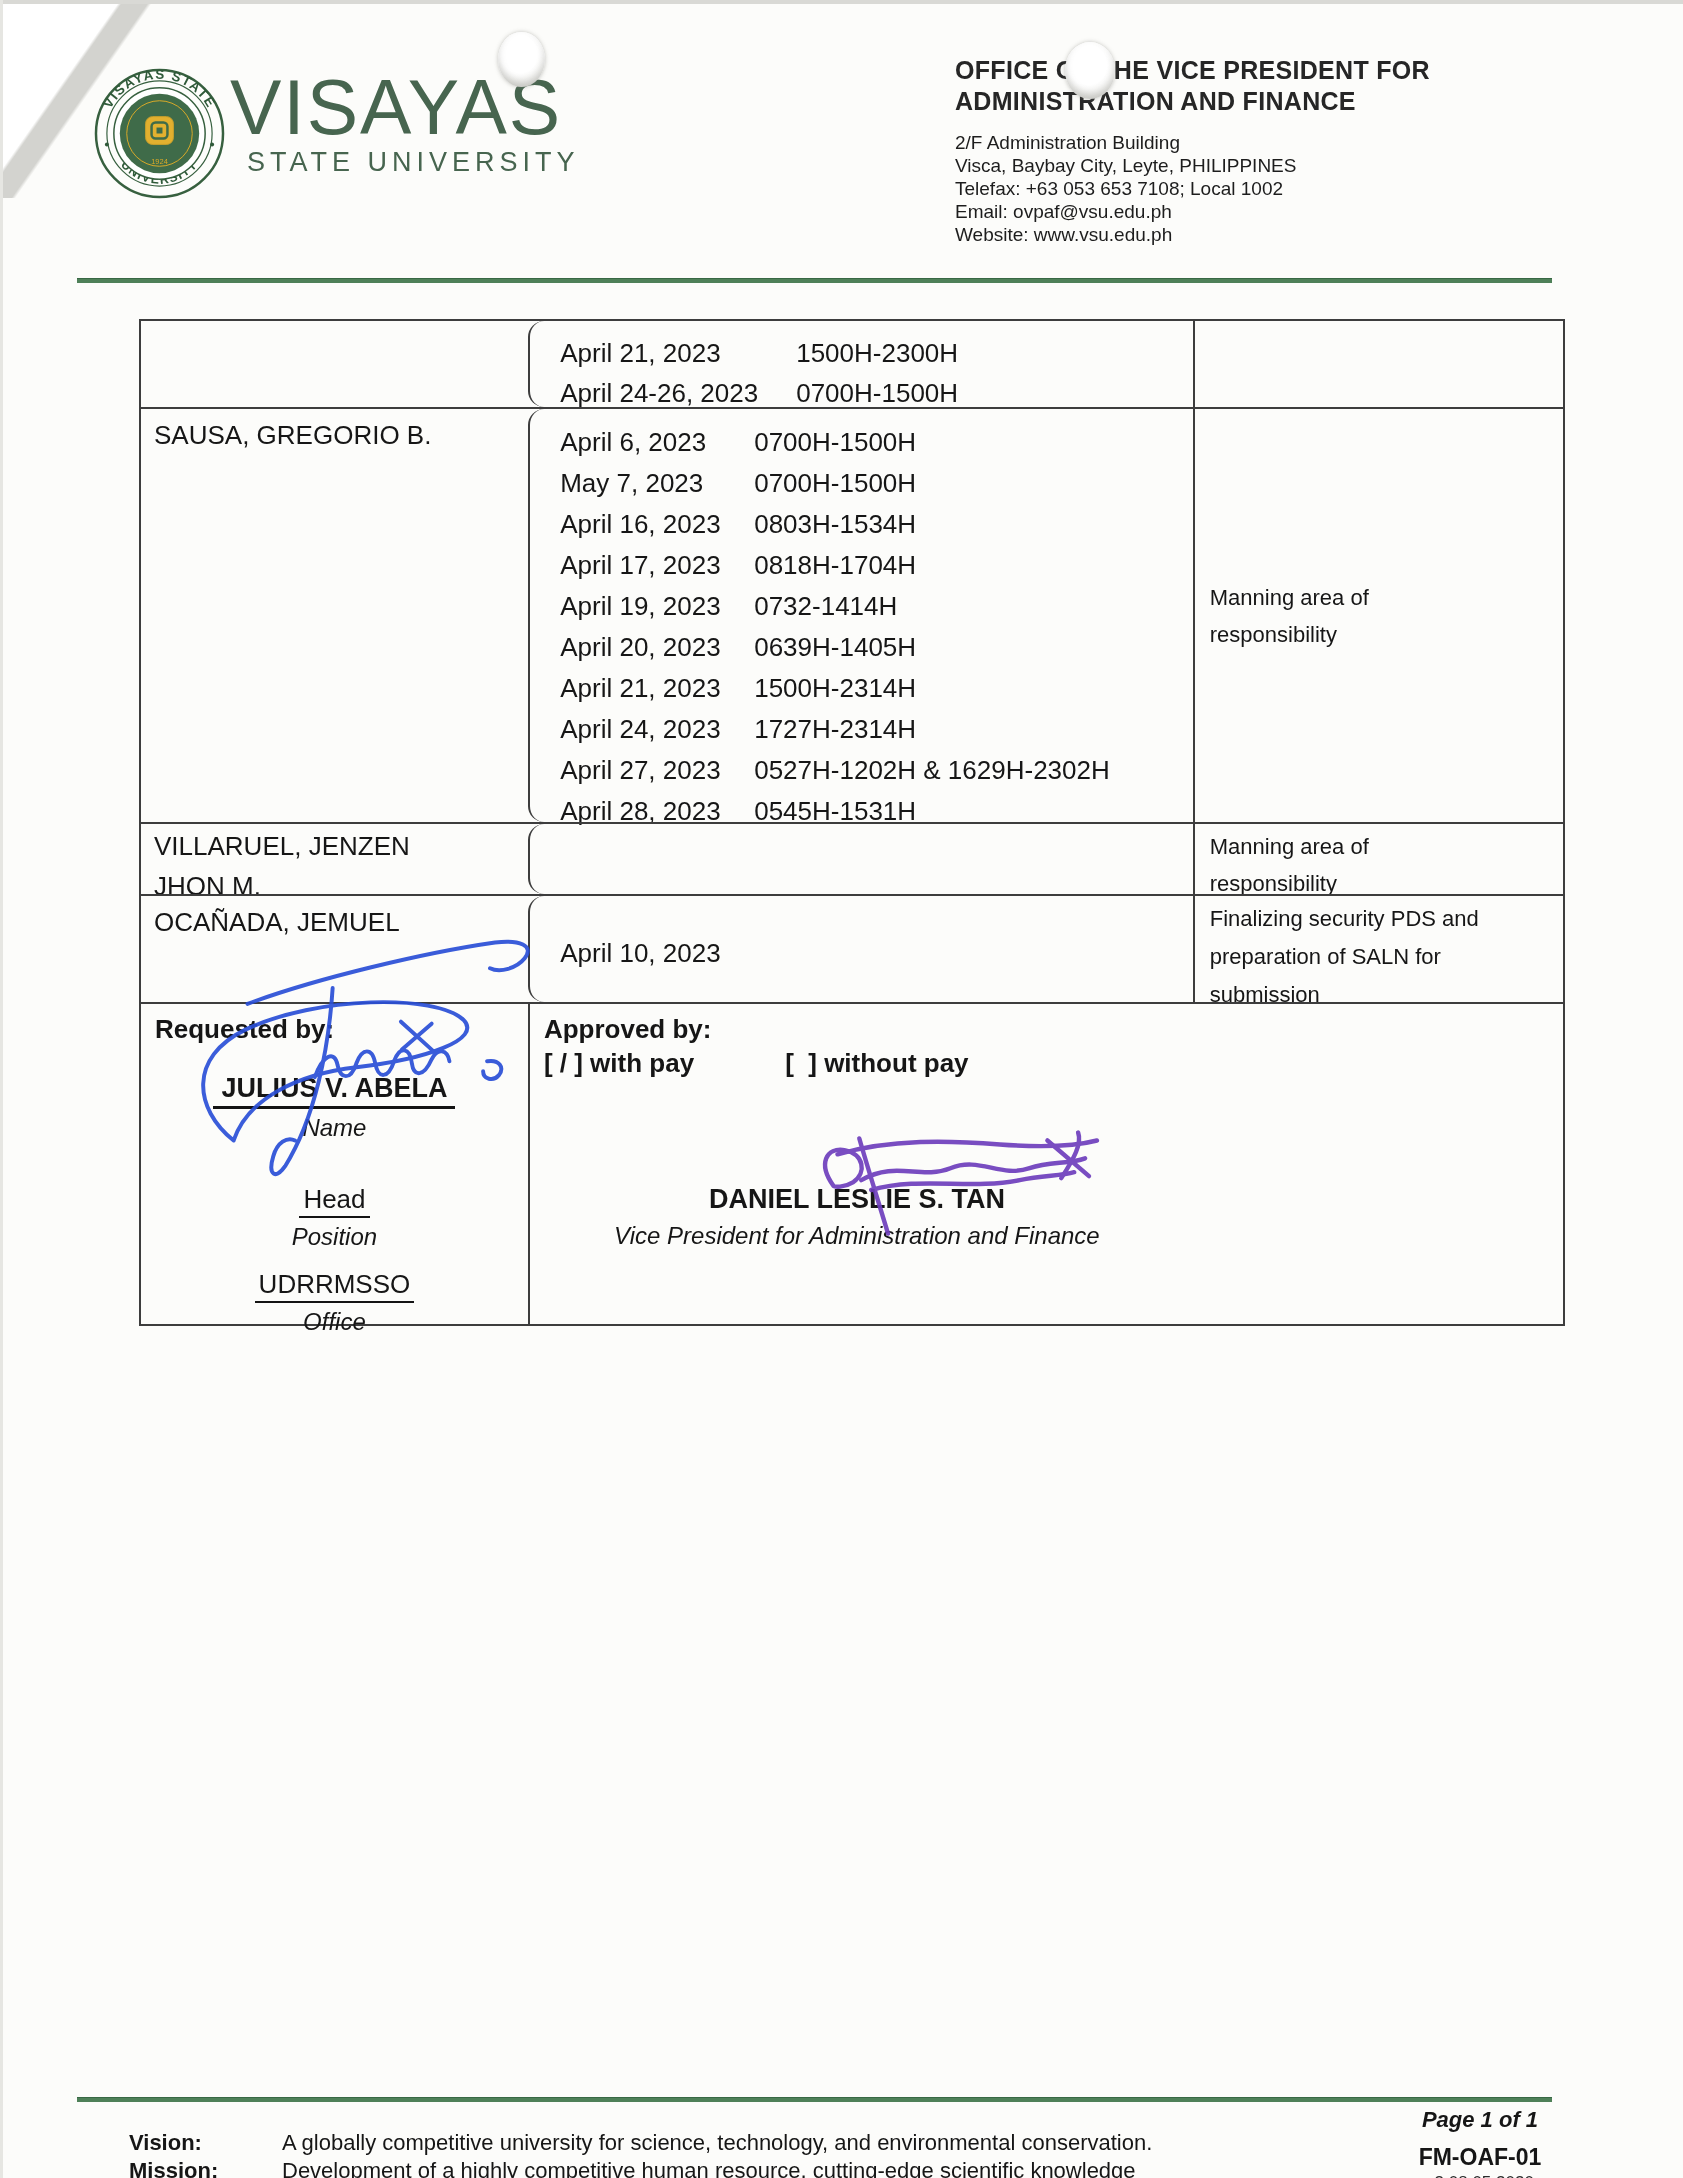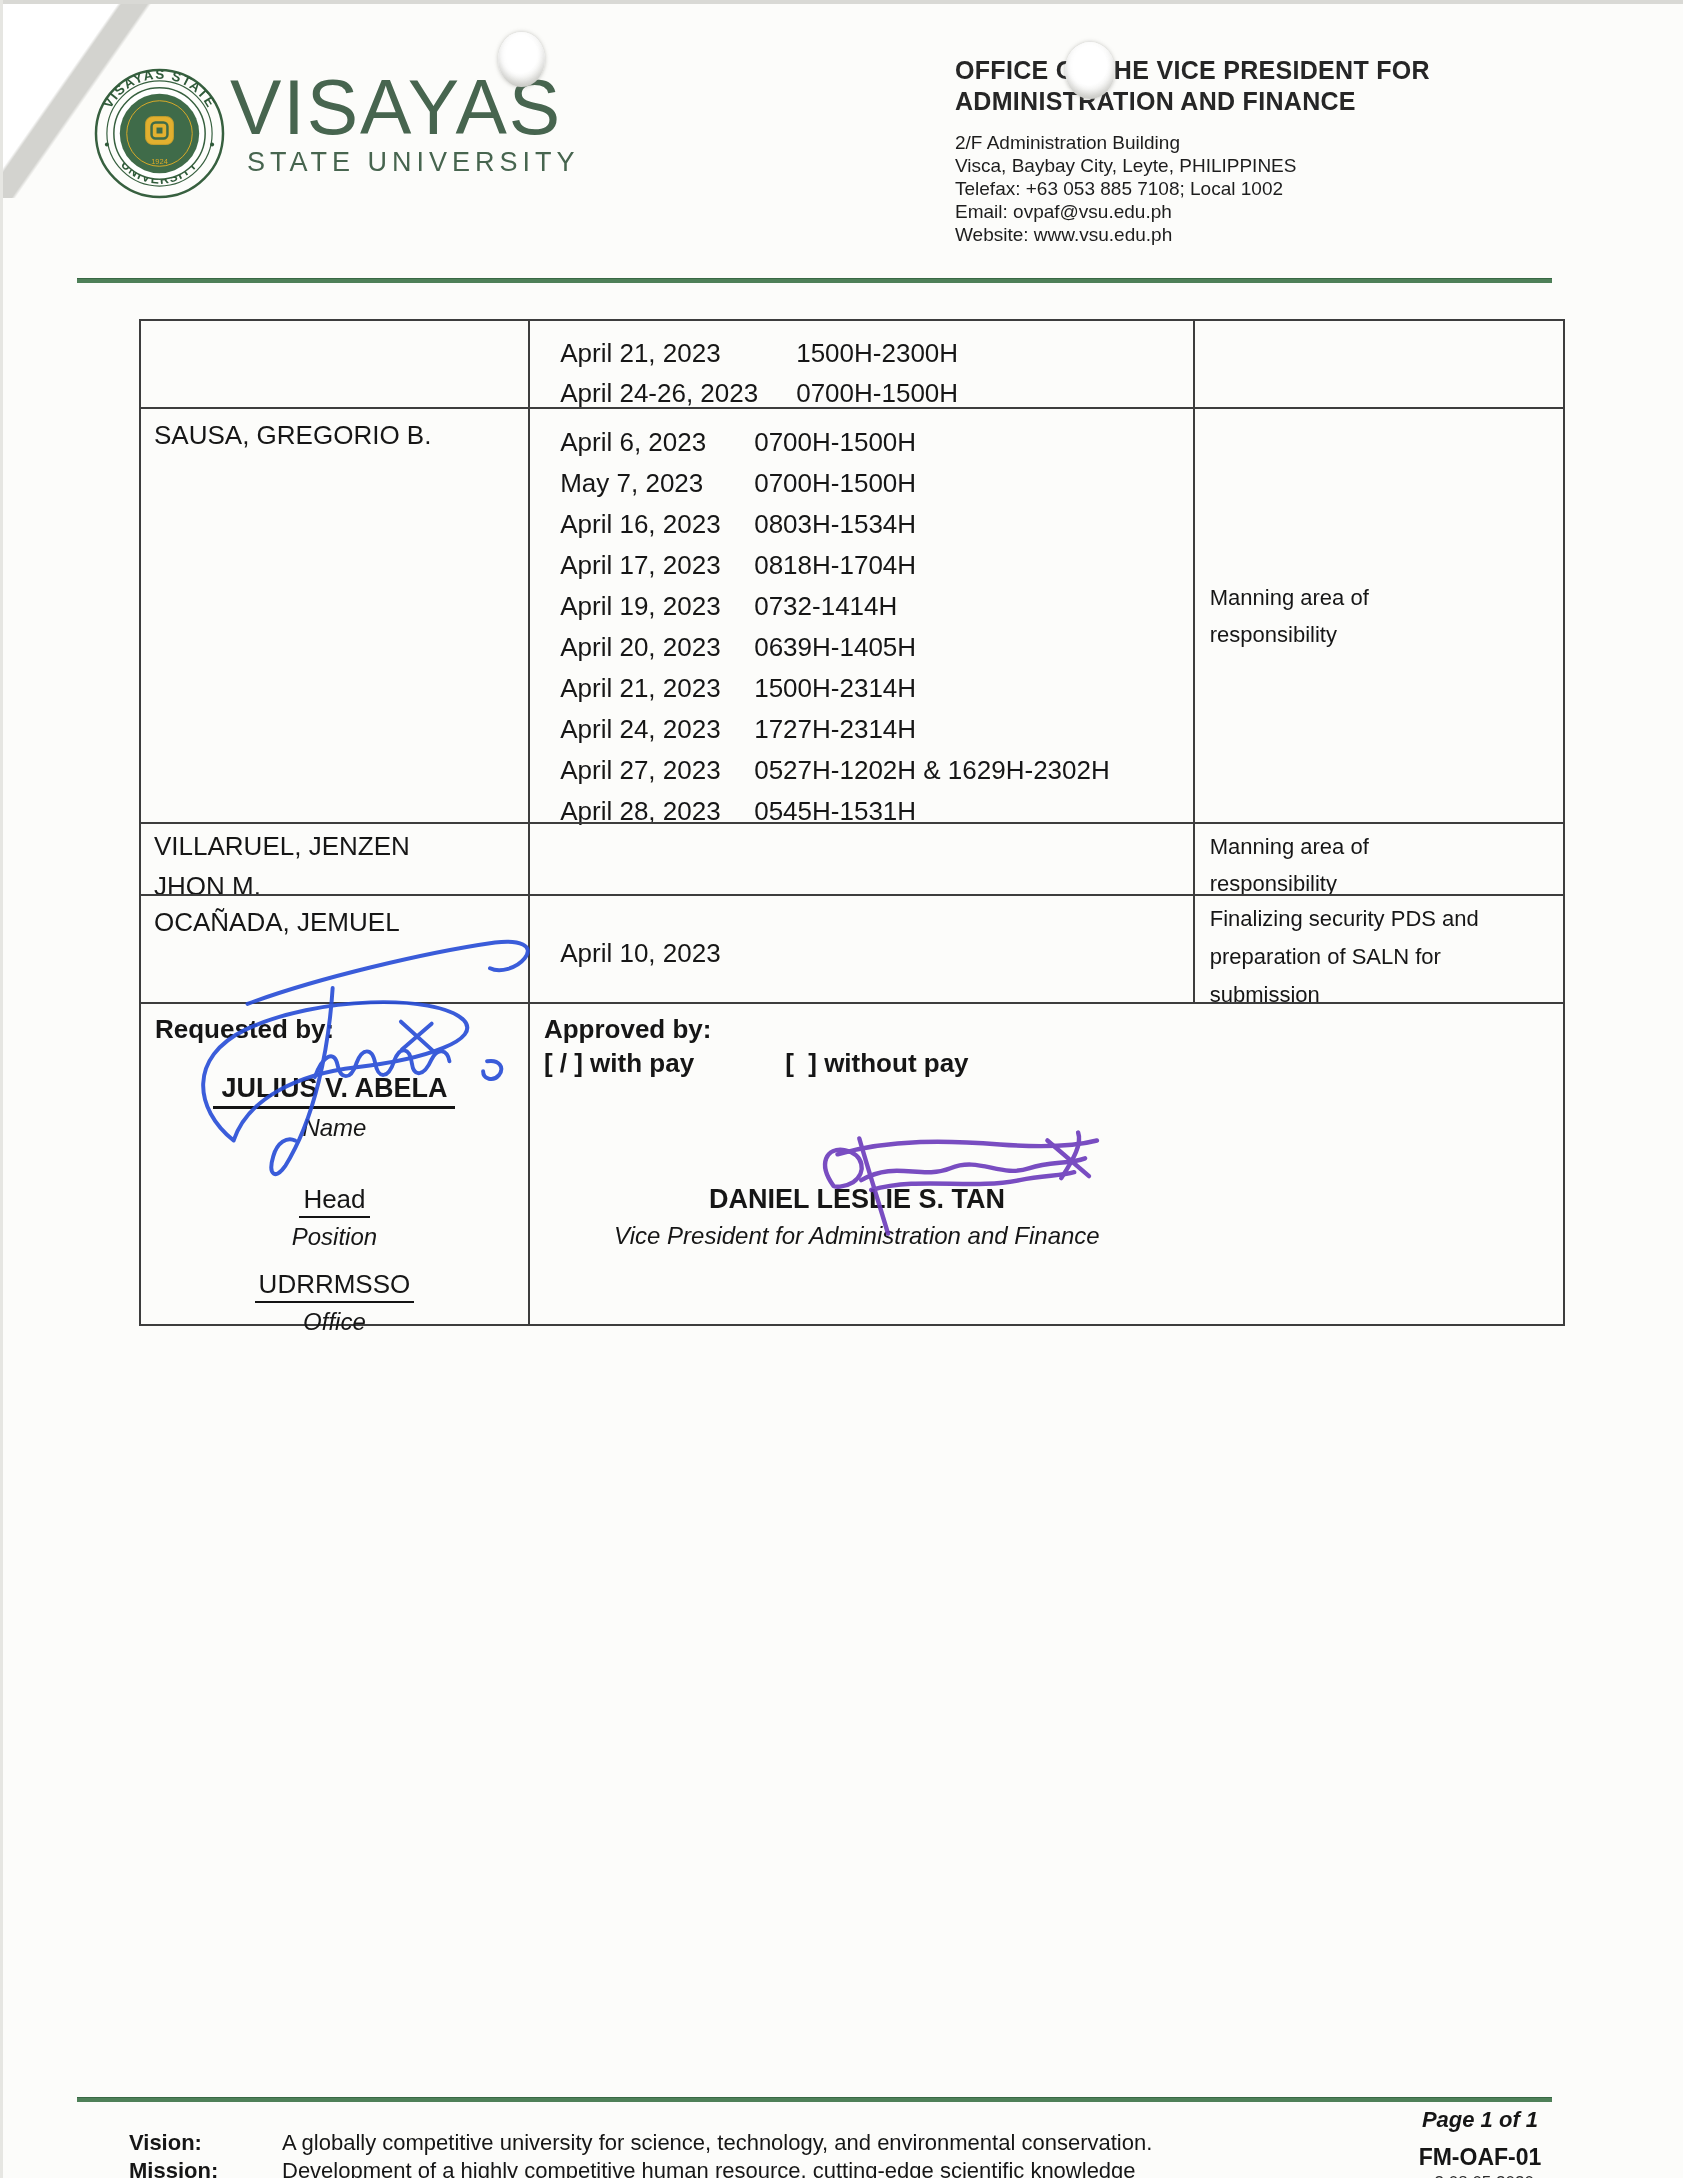--- a/index.html
+++ b/index.html
@@ -30,21 +30,21 @@
   .rule-top{top:278px;}
   .rule-bottom{top:2097px;}
   
   .table{position:absolute;left:139px;top:319px;width:1426px;border:2px solid #3d3d3d;
          box-sizing:border-box;display:flex;flex-direction:column;background:transparent;}
   #data-rows{display:contents;}
   .trow{display:flex;box-sizing:border-box;}
   .data-row + .data-row, .sig-row{border-top:2px solid #3d3d3d;}
   .cell{box-sizing:border-box;}
   .c-name{width:388px;padding:6px 12px 0 13px;font-size:26px;line-height:40px;}
-  .c-sched{width:666px;border-left:2px solid #3d3d3d;padding:10px 8px 0 30px;}
+  .c-sched{width:666px;border-left:2px solid #3d3d3d;padding:10px 8px 0 30px;border-radius:16px;}
   .c-remarks{width:371px;border-left:2px solid #3d3d3d;padding:4px 12px 0 15px;font-size:22px;line-height:37px;}
   .sline{display:flex;line-height:41px;font-size:26px;}
   .sdate{width:194px;flex:none;}
   .stime{flex:1;}
   .row-0 .sdate{width:236px;}
   .row-0 .sline{line-height:40px;}
   .row-0 .c-sched{padding-top:12px;}
   .row-1 .c-sched{padding-top:13px;}
   .row-1 .rwrap{margin-top:166px;}
   .row-2 .c-name{padding-top:2px;}
@@ -113,21 +113,21 @@
   </svg>
   <div class="wordmark">VISAYAS</div>
   <div class="wordmark-sub">STATE UNIVERSITY</div>
 
   <div class="office-block">
     <div class="office-title">OFFICE OF THE VICE PRESIDENT FOR</div>
     <div class="office-title">ADMINISTRATION AND FINANCE</div>
     <div class="office-contact">
       <div>2/F Administration Building</div>
       <div>Visca, Baybay City, Leyte, PHILIPPINES</div>
-      <div>Telefax: +63 053 885 7108; Local 1002</div>
+      <div>Telefax: +63 053 653 7108; Local 1002</div>
       <div>Email: ovpaf@vsu.edu.ph</div>
       <div>Website: www.vsu.edu.ph</div>
     </div>
   </div>
 
   <div class="hole hole1"></div>
   <div class="hole hole2"></div>
 
   <div class="rule rule-top"></div>
 

